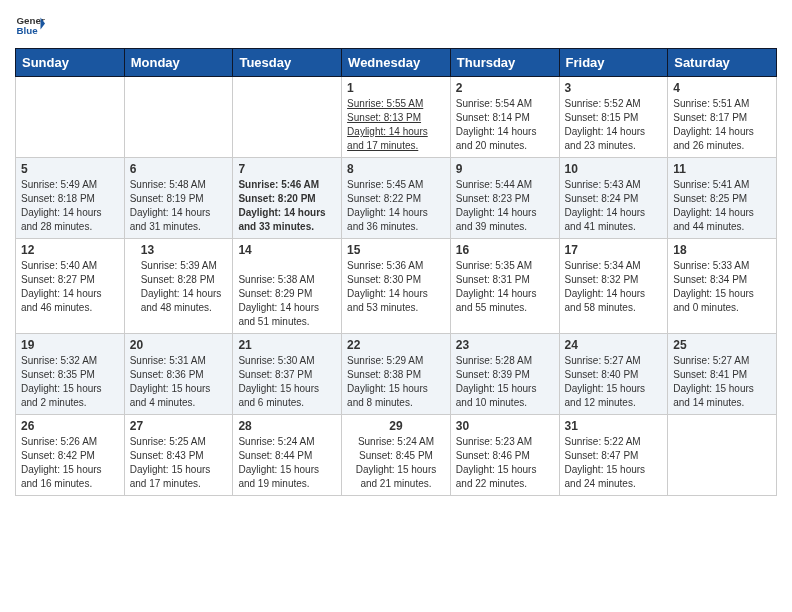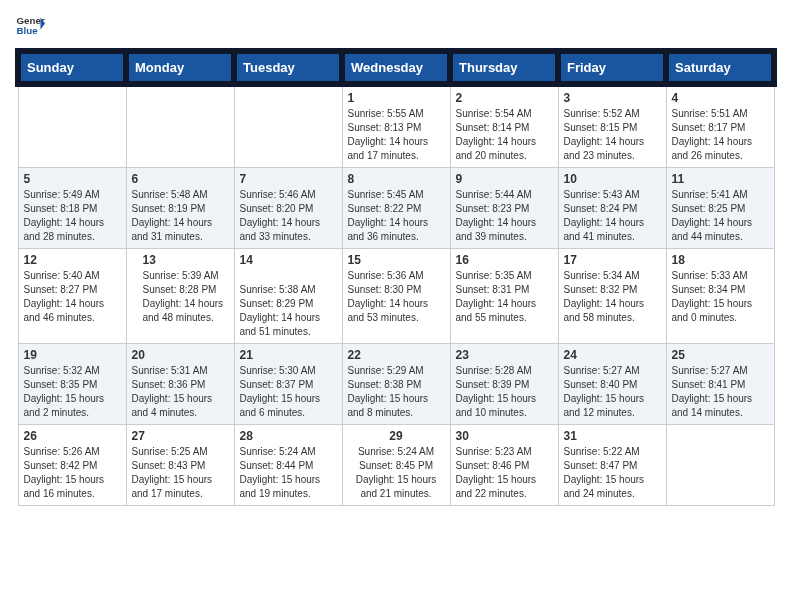--- a/index.html
+++ b/index.html
@@ -41,21 +41,21 @@
       width: 100%;
       border-collapse: collapse;
       border: 1px solid #ccc;
     }
     .calendar th {
       background: #1a56a0;
       color: #fff;
       text-align: left;
       padding: 6px 6px;
       font-size: 13px;
-      border: 6px solid #0f172a;
+      border: 1px solid #0f172a;
     }
     .calendar td {
       vertical-align: top;
       padding: 4px 5px;
       border: 1px solid #ccc;
       font-size: 10.5px;
       color: #333;
       width: calc(100% / 7);
       min-height: 80px;
       background: #fff;
@@ -107,21 +107,21 @@
         <th>Saturday</th>
       </tr>
   </thead>
   <tbody id="calendar-body">
   <tr>
         <td class="empty-cell"></td>
         <td class="empty-cell"></td>
         <td class="empty-cell"></td>
         <td style="background: rgb(255, 255, 255);">
           <span class="day-number">1</span>
-          <div class="day-info" style="white-space: pre-line;">Sunrise: 5:55 AM
+          <div class="day-info" style="white-space: pre-line; text-decoration: underline;">Sunrise: 5:55 AM
 Sunset: 8:13 PM
 Daylight: 14 hours
 and 17 minutes.</div>
         </td>
         <td style="background: rgb(255, 255, 255);">
           <span class="day-number">2</span>
           <div class="day-info" style="white-space: pre-line;">Sunrise: 5:54 AM
 Sunset: 8:14 PM
 Daylight: 14 hours
 and 20 minutes.</div>
@@ -151,21 +151,21 @@
         </td>
         <td style="background: rgb(240, 244, 248);">
           <span class="day-number">6</span>
           <div class="day-info" style="white-space: pre-line;">Sunrise: 5:48 AM
 Sunset: 8:19 PM
 Daylight: 14 hours
 and 31 minutes.</div>
         </td>
         <td style="background: rgb(240, 244, 248);">
           <span class="day-number">7</span>
-          <div class="day-info" style="white-space: pre-line;">Sunrise: 5:46 AM
+          <div class="day-info" style="white-space: pre-line; font-weight: bold;">Sunrise: 5:46 AM
 Sunset: 8:20 PM
 Daylight: 14 hours
 and 33 minutes.</div>
         </td>
         <td style="background: rgb(240, 244, 248);">
           <span class="day-number">8</span>
           <div class="day-info" style="white-space: pre-line;">Sunrise: 5:45 AM
 Sunset: 8:22 PM
 Daylight: 14 hours
 and 36 minutes.</div>

